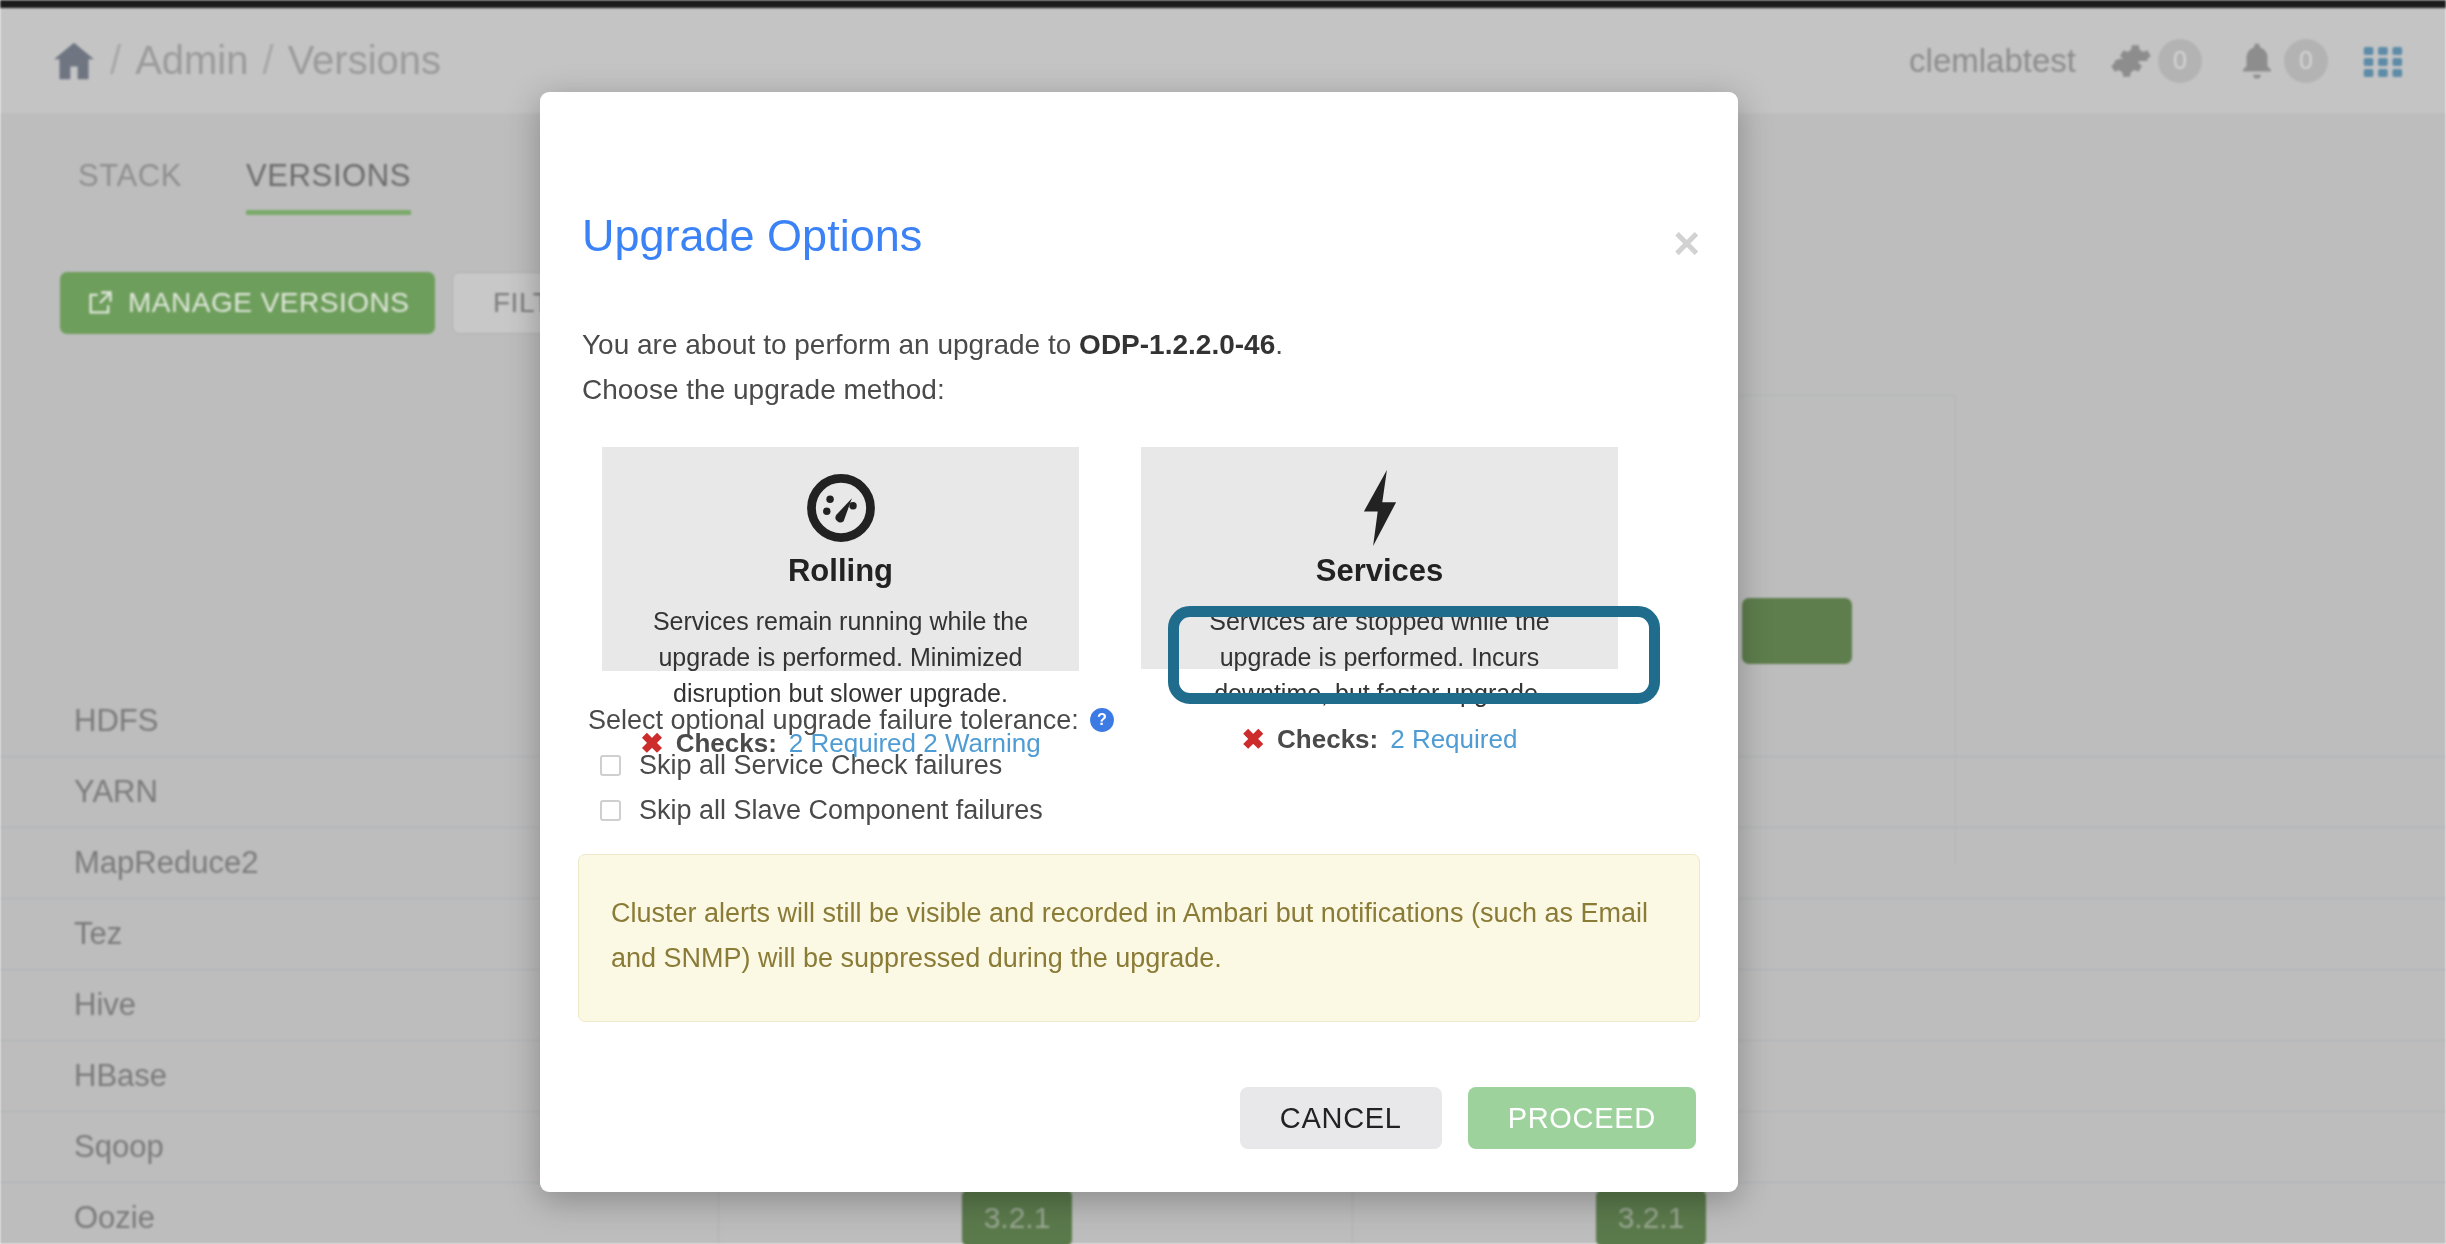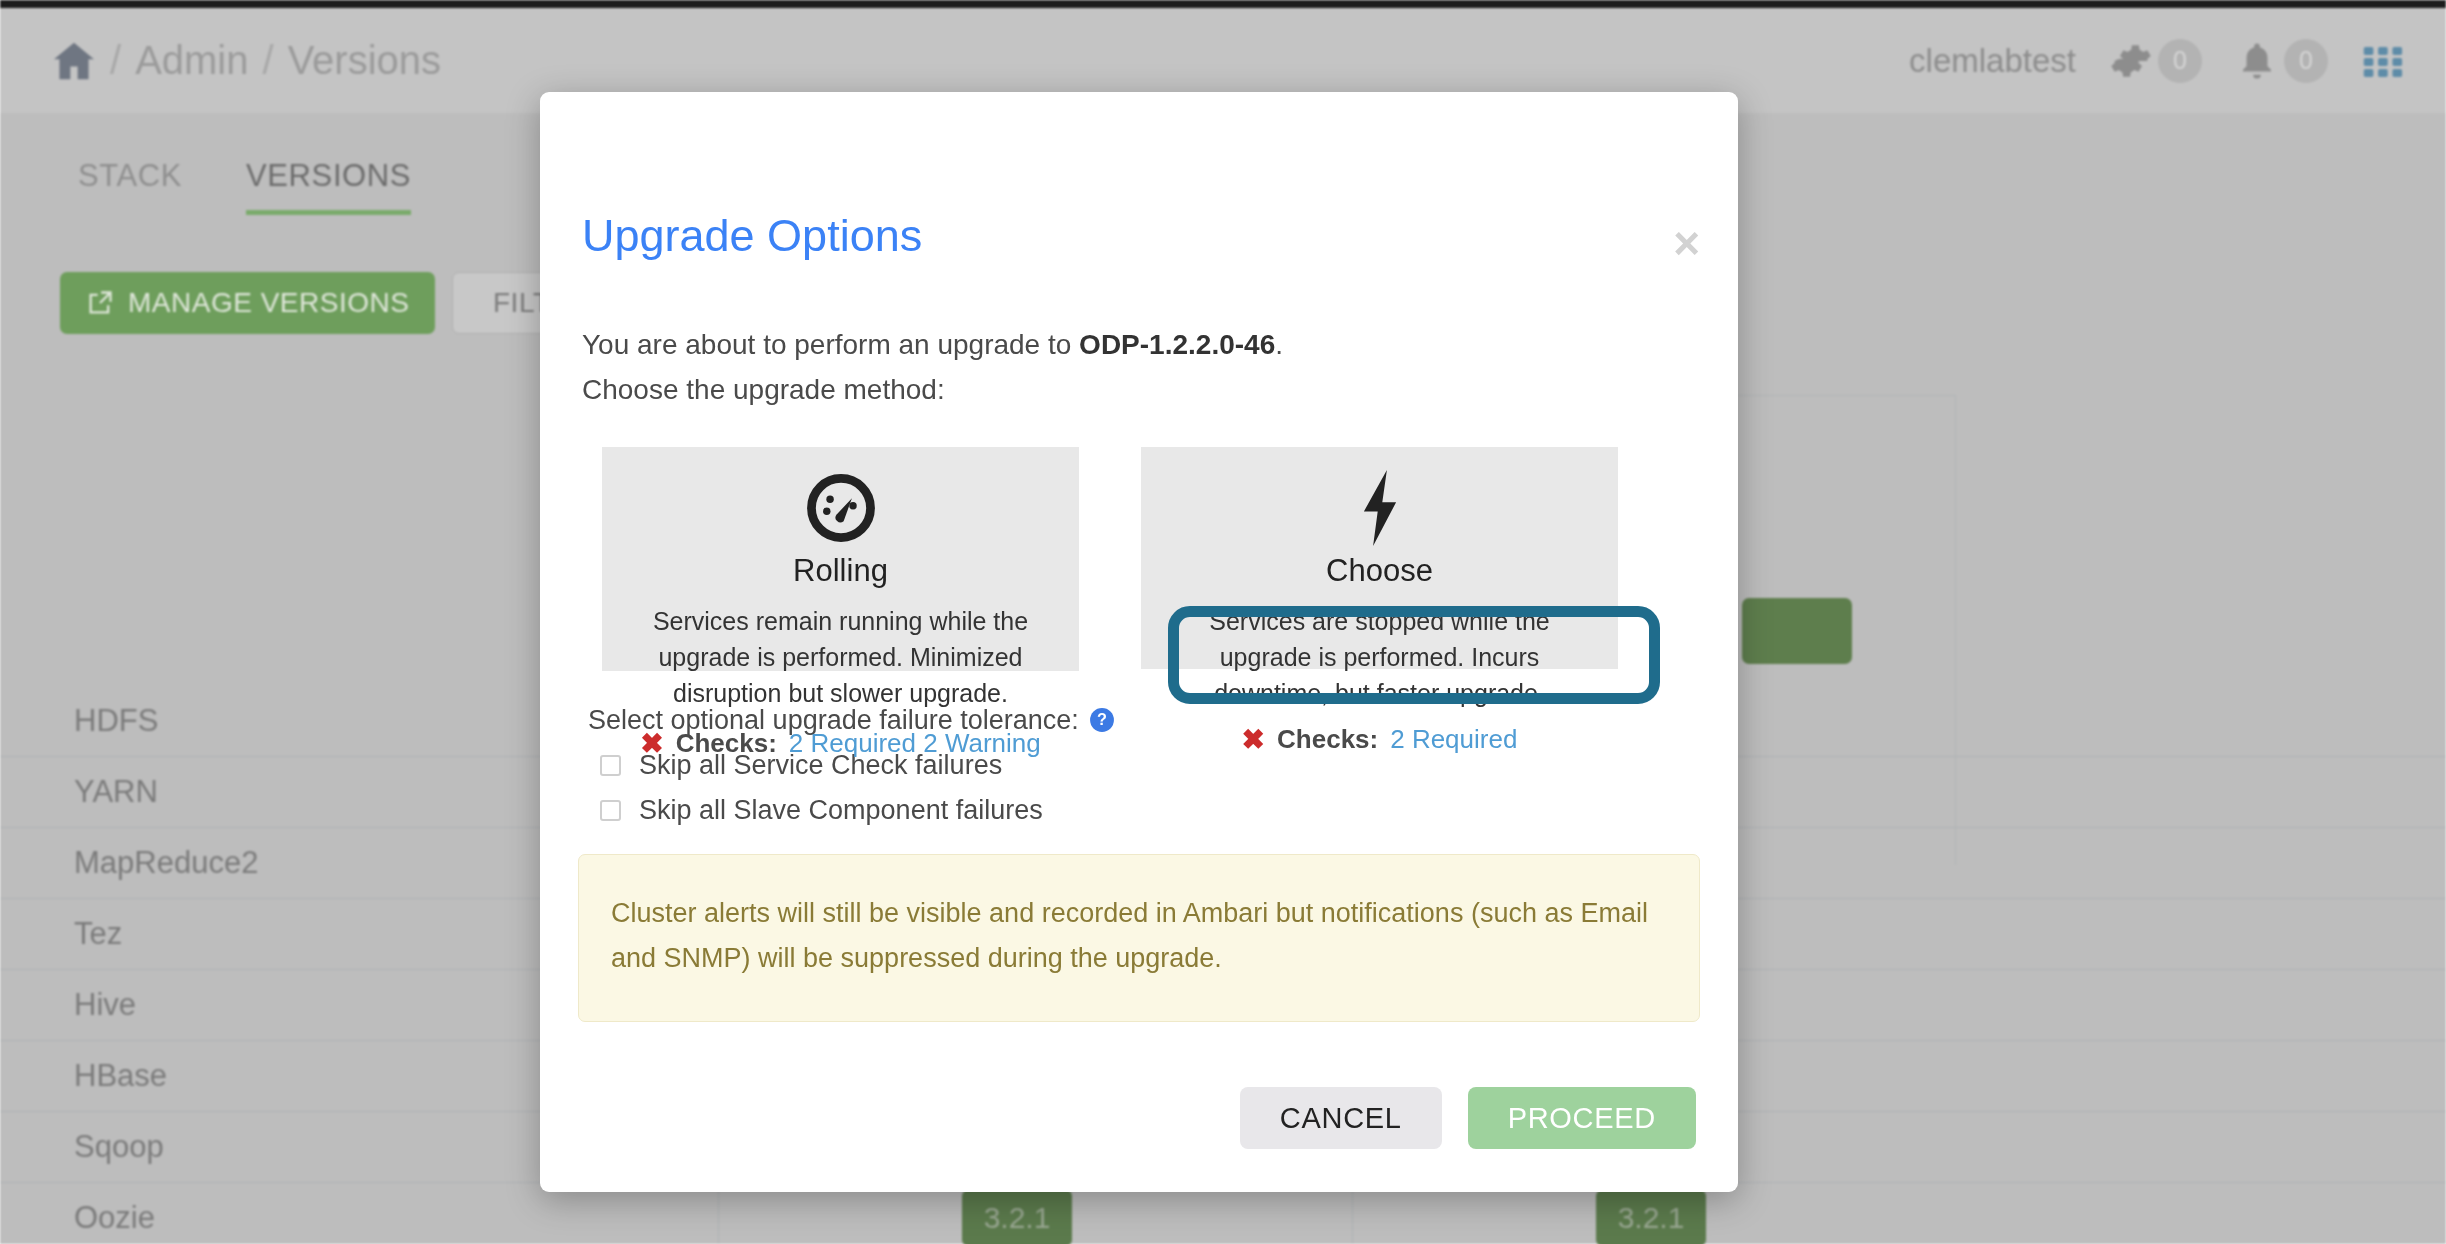--- a/index.html
+++ b/index.html
@@ -132,21 +132,21 @@
   .method-card {
     width: 477px; background: #e8e8e8;
     padding: 22px 20px 0 20px;
     position: relative;
   }
   .method-card.rolling { height: 224px; }
   .method-card.express { height: 222px; }
   .m-icon { display: flex; justify-content: center; height: 78px; align-items: center; }
   .m-icon svg { display: block; }
   .m-title {
-    text-align: center; font-size: 31px; font-weight: 400; color: #222;
+    text-align: center; font-size: 31px; font-weight: 700; color: #222;
     margin-top: 6px;
   }
   .m-desc {
     text-align: center; font-size: 25px; color: #333; line-height: 1.45;
     margin-top: 14px;
   }
   .m-checks {
     display: flex; align-items: center; justify-content: center; gap: 12px;
     font-size: 26px; margin-top: 16px;
   }
@@ -351,21 +351,21 @@
             <span class="links">2 Required 2 Warning</span>
           </div>
         </div>
 
         <div class="method-card express">
           <div class="m-icon">
             <svg width="46" height="76" viewBox="0 0 40 66">
               <path d="M26 0 L6 36 h12 L14 66 L34 28 H22 z" fill="#222"></path>
             </svg>
           </div>
-          <div class="m-title">Choose</div>
+          <div class="m-title">Services</div>
           <div class="m-desc">Services are stopped while the upgrade is performed. Incurs downtime, but faster upgrade.</div>
           <div class="m-checks">
             <span class="xmark">✖</span>
             <span class="lbl">Checks:</span>
             <span class="links">2 Required</span>
           </div>
         </div>
       </div>
 
       <div class="tolerance">

